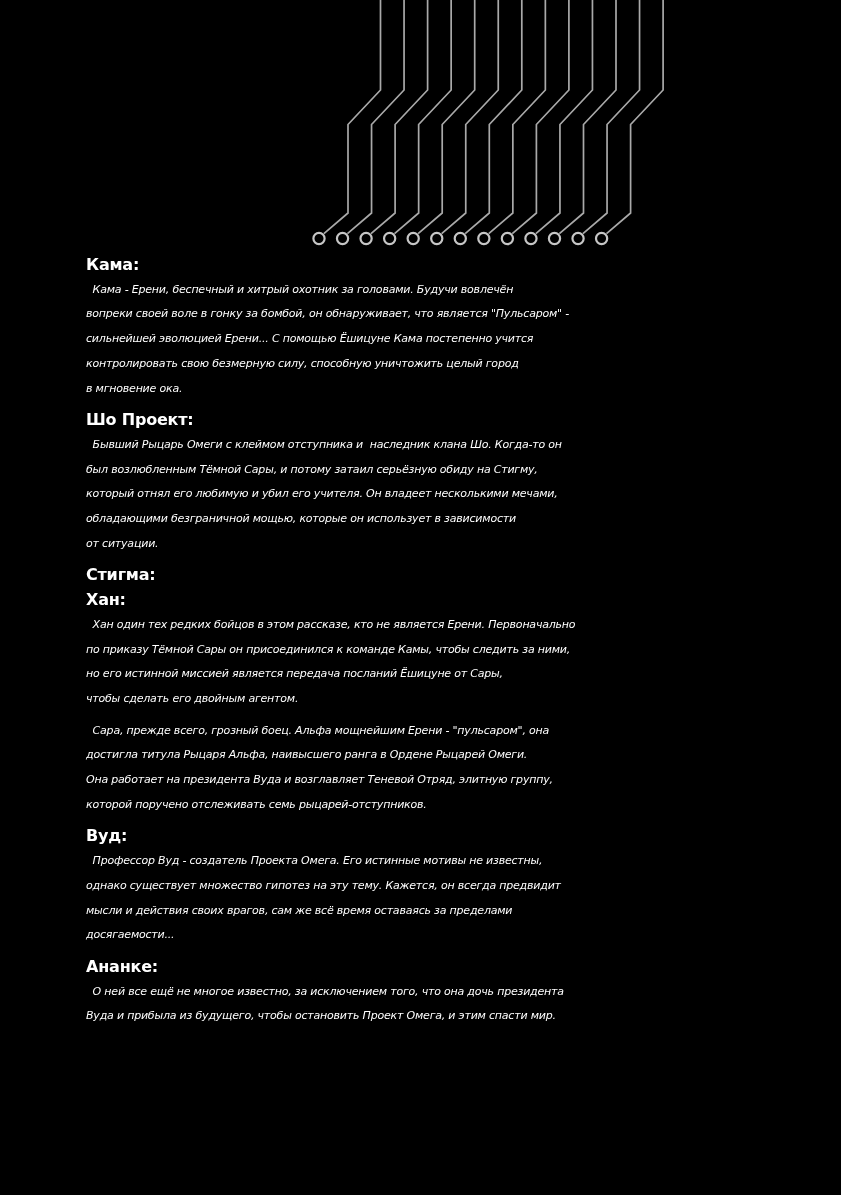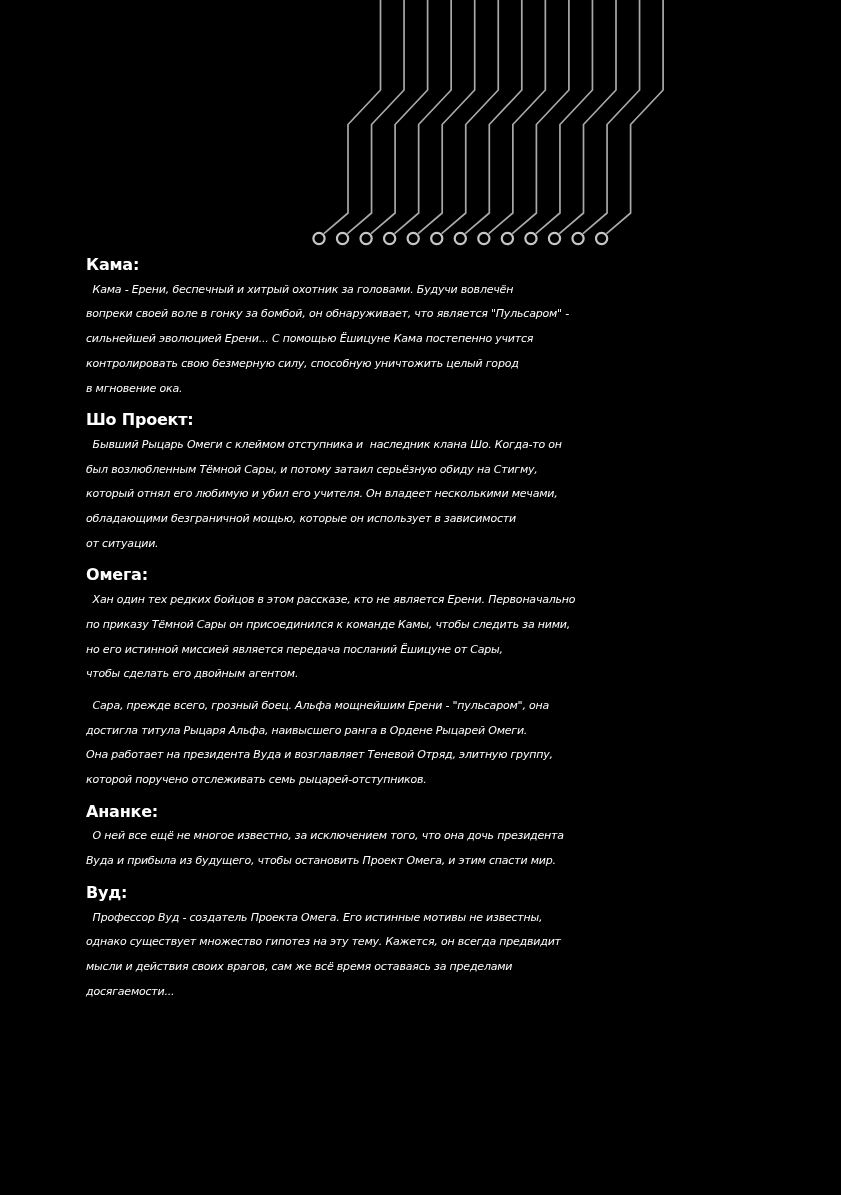--- a/index.html
+++ b/index.html
@@ -94,45 +94,46 @@
     <section class="char-section">
       <h2 class="char-name">Шо Проект:</h2>
       <p class="char-desc">  Бывший Рыцарь Омеги с клеймом отступника и  наследник клана Шо. Когда-то он
 был возлюбленным Тёмной Сары, и потому затаил серьёзную обиду на Стигму,
 который отнял его любимую и убил его учителя. Он владеет несколькими мечами,
 обладающими безграничной мощью, которые он использует в зависимости
 от ситуации.</p>
     </section>
 
     <section class="char-section">
-      <h2 class="char-name">Омега:</h2>
+      <h2 class="char-name">Стигма:</h2>
     </section>
 
     <section class="char-section">
+      <h2 class="char-name">Хан:</h2>
       <p class="char-desc">  Хан один тех редких бойцов в этом рассказе, кто не является Ерени. Первоначально
 по приказу Тёмной Сары он присоединился к команде Камы, чтобы следить за ними,
 но его истинной миссией является передача посланий Ёшицуне от Сары,
 чтобы сделать его двойным агентом.</p>
     </section>
 
     <section class="char-section">
       <p class="char-desc">  Сара, прежде всего, грозный боец. Альфа мощнейшим Ерени - "пульсаром", она
 достигла титула Рыцаря Альфа, наивысшего ранга в Ордене Рыцарей Омеги.
 Она работает на президента Вуда и возглавляет Теневой Отряд, элитную группу,
 которой поручено отслеживать семь рыцарей-отступников.</p>
     </section>
 
     <section class="char-section">
-      <h2 class="char-name">Ананке:</h2>
-      <p class="char-desc">  О ней все ещё не многое известно, за исключением того, что она дочь президента
-Вуда и прибыла из будущего, чтобы остановить Проект Омега, и этим спасти мир.</p>
-    </section>
-
-    <section class="char-section">
       <h2 class="char-name">Вуд:</h2>
       <p class="char-desc">  Профессор Вуд - создатель Проекта Омега. Его истинные мотивы не известны,
 однако существует множество гипотез на эту тему. Кажется, он всегда предвидит
 мысли и действия своих врагов, сам же всё время оставаясь за пределами
 досягаемости...</p>
     </section>
 
+    <section class="char-section">
+      <h2 class="char-name">Ананке:</h2>
+      <p class="char-desc">  О ней все ещё не многое известно, за исключением того, что она дочь президента
+Вуда и прибыла из будущего, чтобы остановить Проект Омега, и этим спасти мир.</p>
+    </section>
+
   </div>
 </div>
 
 </body></html>

